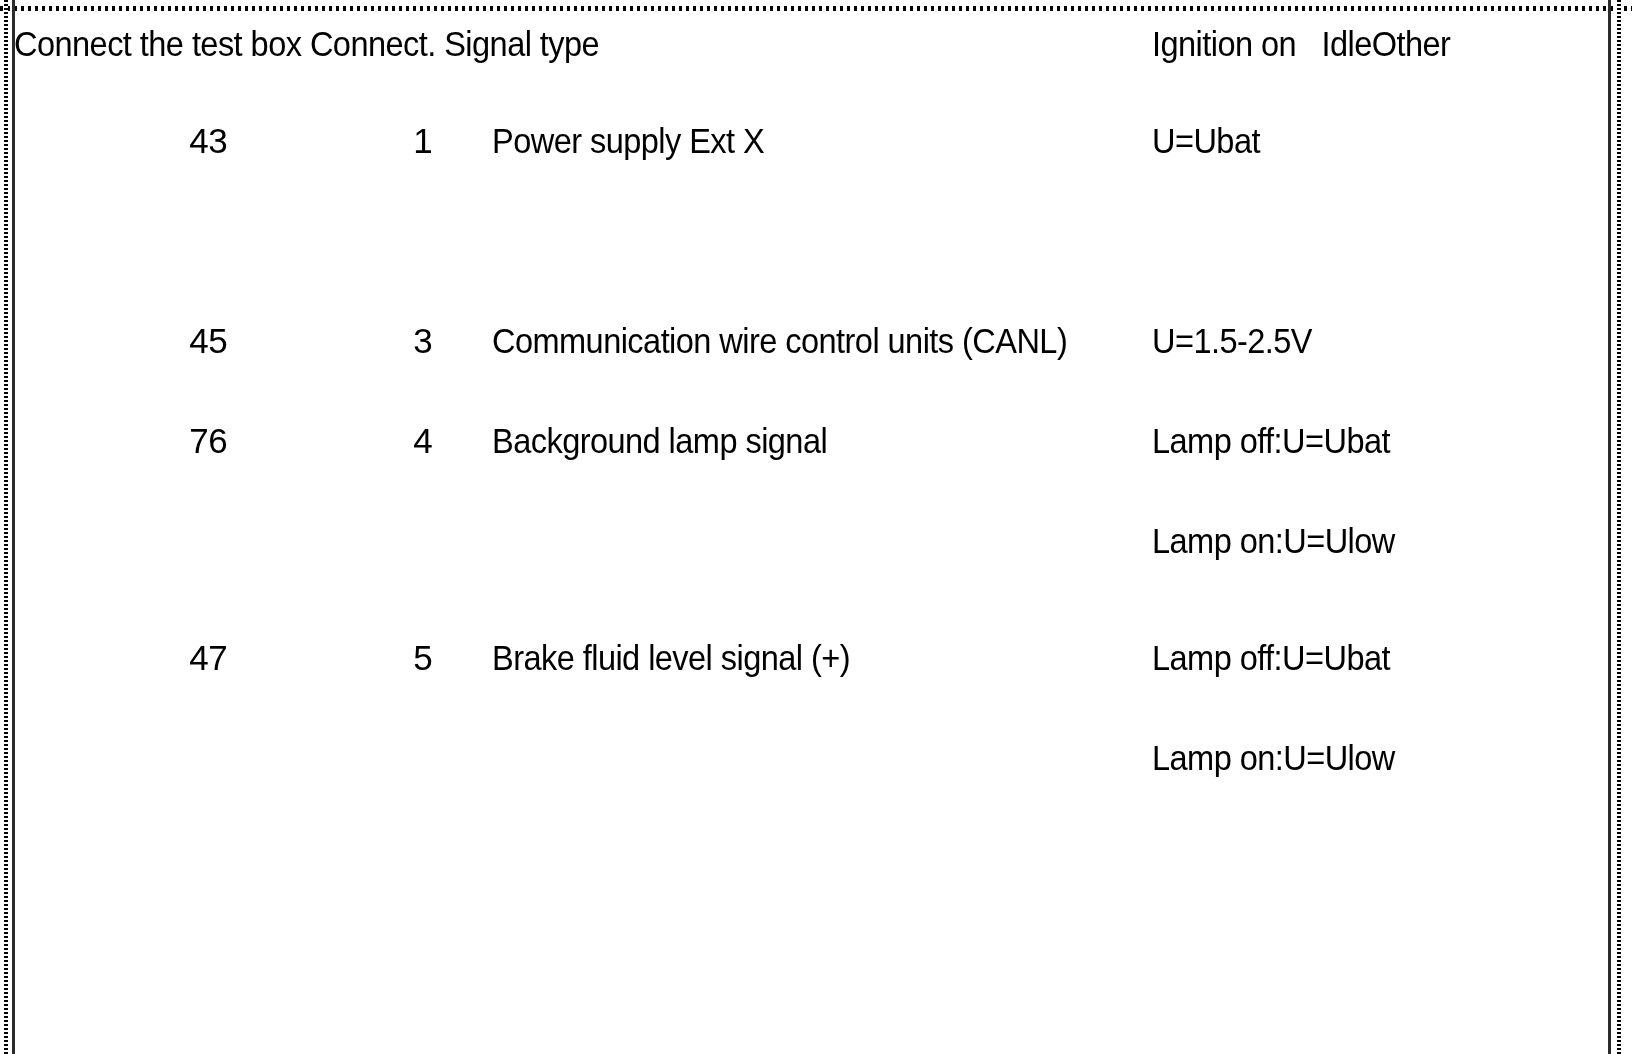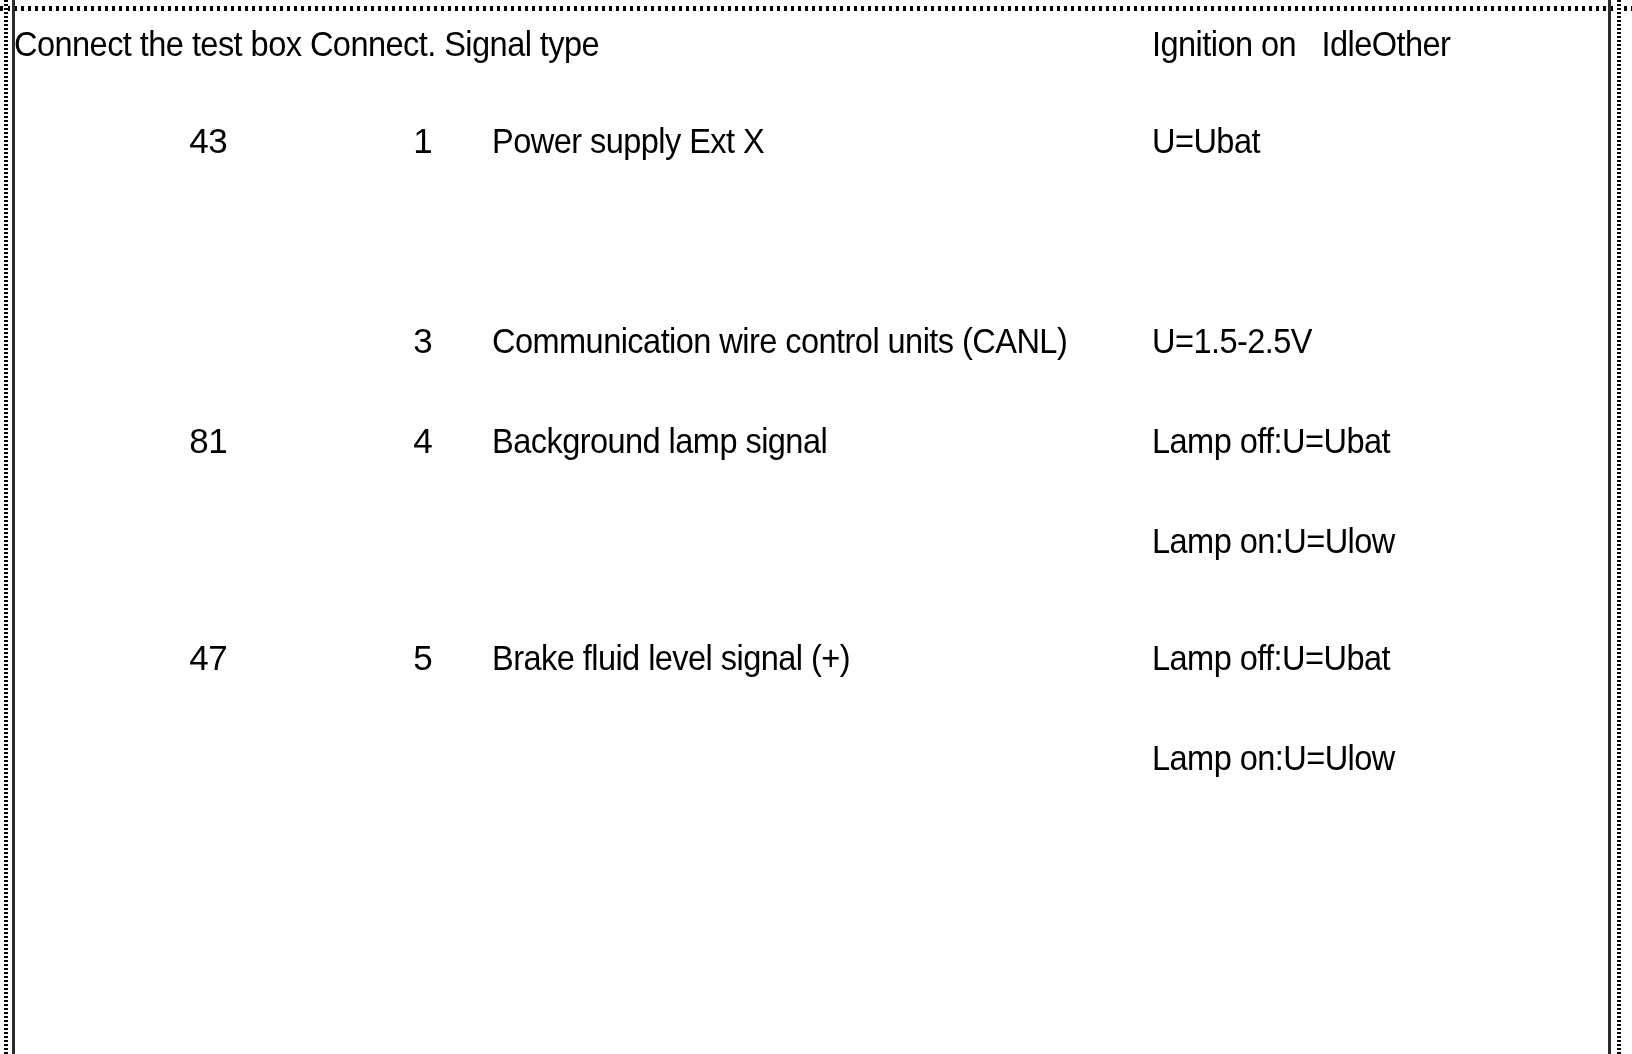--- a/index.html
+++ b/index.html
@@ -159,27 +159,28 @@
 
     <div class="row row-1">
       <span class="cell col-testbox">43</span>
       <span class="cell col-connect">1</span>
       <span class="cell col-signal">Power supply Ext X</span>
       <span class="cell col-value">U=Ubat</span>
     </div>
 
 
     <div class="row row-3">
+      <span class="cell col-testbox">45</span>
       <span class="cell col-connect">3</span>
       <span class="cell col-signal">Communication wire control units (CANL)</span>
       <span class="cell col-value">U=1.5-2.5V</span>
     </div>
 
     <div class="row row-4">
-      <span class="cell col-testbox">81</span>
+      <span class="cell col-testbox">76</span>
       <span class="cell col-connect">4</span>
       <span class="cell col-signal">Background lamp signal</span>
       <span class="cell col-value">Lamp off:U=Ubat</span>
       <span class="cell col-value-2">Lamp on:U=Ulow</span>
     </div>
 
     <div class="row row-5">
       <span class="cell col-testbox">47</span>
       <span class="cell col-connect">5</span>
       <span class="cell col-signal">Brake fluid level signal (+)</span>

